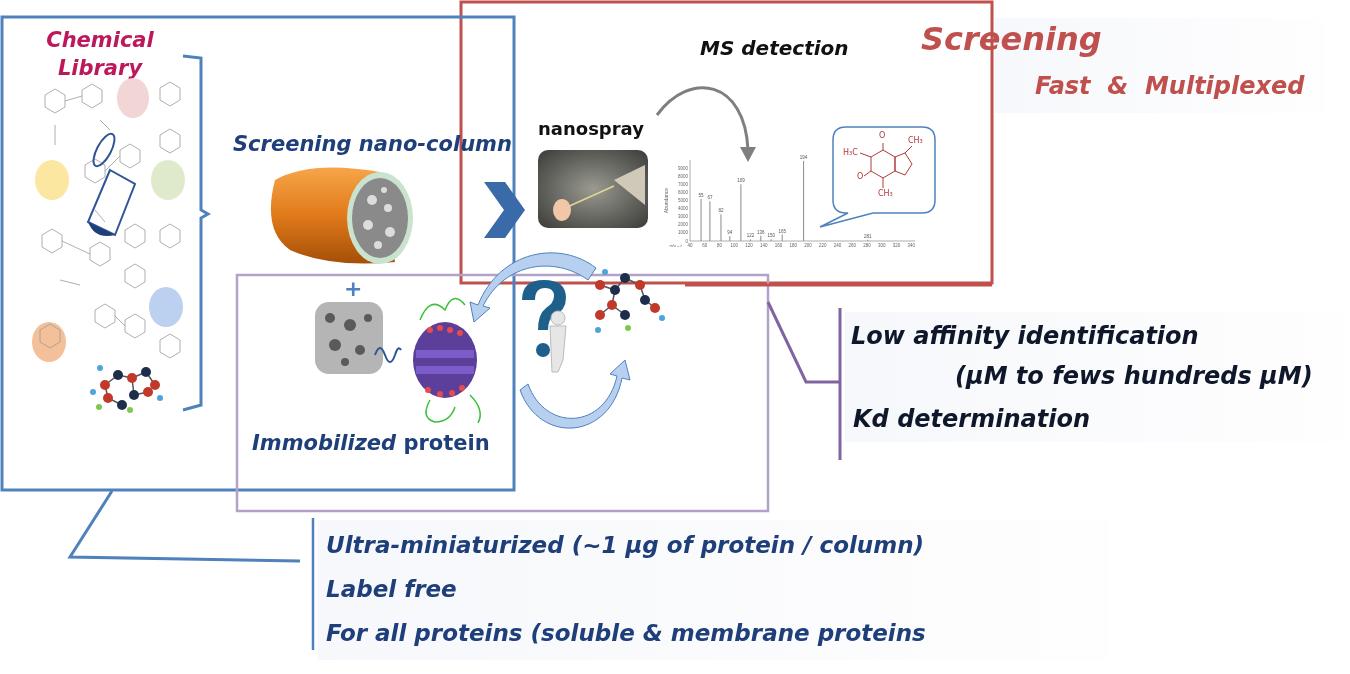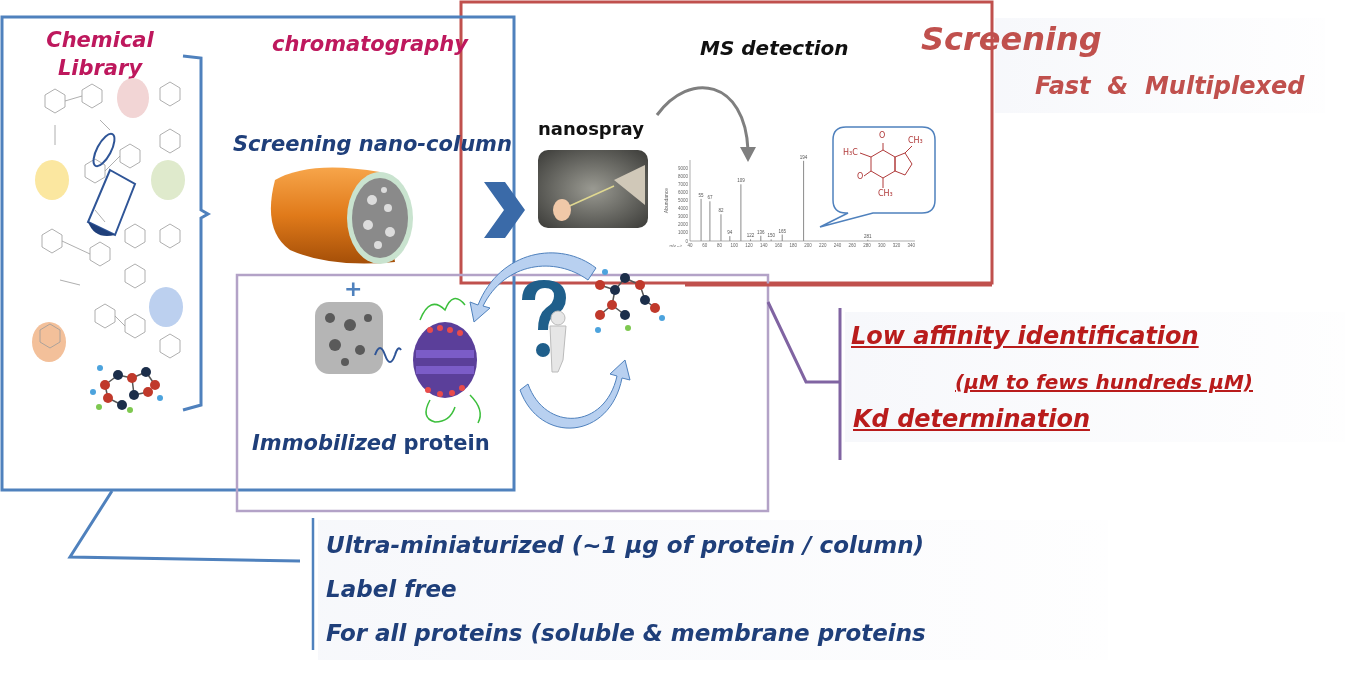--- a/index.html
+++ b/index.html
@@ -4,21 +4,21 @@
 <style>
   html, body { margin:0; padding:0; background:#ffffff; }
   body { width:1350px; height:674px; position:relative; overflow:hidden;
          font-family:"DejaVu Sans", "Liberation Sans", sans-serif; }
   .abs { position:absolute; }
   .txt { position:absolute; white-space:nowrap; font-weight:bold; }
   .it { font-style:italic; }
   .blackhead { color:#be185d; font-size:21px; text-align:center; line-height:28px; }
   .navy { color:#1f3f7a; }
   .red { color:#c0504d; }
-  .purple { color:#b91c1c;text-decoration:underline; }
+  .purple { color:#0f172a; }
   .fadebg { position:absolute; background:linear-gradient(to right, rgba(240,242,248,0.55), rgba(250,250,252,0.2)); }
   svg { position:absolute; left:0; top:0; overflow:visible; }
 </style>
 </head>
 <body>
 
 <div class="fadebg" style="left:995px;top:18px;width:330px;height:95px;"></div>
 <div class="fadebg" style="left:845px;top:312px;width:500px;height:130px;"></div>
 <div class="fadebg" style="left:318px;top:520px;width:790px;height:140px;"></div>
 
@@ -111,21 +111,20 @@
     <circle cx="122" cy="405" r="5" fill="#1c2e4a"></circle>
   <circle cx="148" cy="392" r="5" fill="#c0392b"></circle>
   <circle cx="93" cy="392" r="3" fill="#4ca3dd"></circle>
     <circle cx="160" cy="398" r="3" fill="#4ca3dd"></circle>
   <circle cx="99" cy="407" r="3" fill="#7ec850"></circle>
     <circle cx="130" cy="410" r="3" fill="#7ec850"></circle>
   <circle cx="100" cy="368" r="3" fill="#4ca3dd"></circle>
 </svg>
 
 <div class="txt it blackhead" style="left:270px;top:30px;width:200px;">
-  <div>chromatography</div>
 </div>
 <div class="txt it navy" style="left:233px;top:132px;font-size:21px;">Screening nano-column</div>
 
 <svg width="1350" height="674">
   <defs>
     <linearGradient id="tubeGrad" x1="0" y1="0" x2="0" y2="1">
       <stop offset="0" stop-color="#f7a54a"></stop>
       <stop offset="0.5" stop-color="#e07a1a"></stop>
       <stop offset="1" stop-color="#a54f08"></stop>
     </linearGradient>
@@ -301,18 +300,18 @@
 <div class="abs" style="left:879px;top:131px;font-size:8px;color:#b03a3a;">O</div>
 <div class="abs" style="left:908px;top:136px;font-size:8px;color:#b03a3a;">CH₃</div>
 <div class="abs" style="left:843px;top:148px;font-size:8px;color:#b03a3a;">H₃C</div>
 <div class="abs" style="left:857px;top:172px;font-size:8px;color:#b03a3a;">O</div>
 <div class="abs" style="left:878px;top:189px;font-size:8px;color:#b03a3a;">CH₃</div>
 
 <div class="txt it red" style="left:921px;top:20px;font-size:32px;">Screening</div>
 <div class="txt it red" style="left:1035px;top:72px;font-size:24px;white-space:pre;">Fast  &amp;  Multiplexed</div>
 
 <div class="txt it purple" style="left:851px;top:322px;font-size:24px;">Low affinity identification</div>
-<div class="txt it purple" style="left:955px;top:362px;font-size:20px;margin-top:8px;">(µM to fews hundreds µM)</div>
+<div class="txt it purple" style="left:955px;top:362px;font-size:24px;">(µM to fews hundreds µM)</div>
 <div class="txt it purple" style="left:853px;top:405px;font-size:24px;">Kd determination</div>
 
 <div class="txt it navy" style="left:326px;top:532px;font-size:23px;text-align:center;">Ultra-miniaturized (~1 µg of protein / column)</div>
 <div class="txt it navy" style="left:326px;top:576px;font-size:23px;">Label free</div>
 <div class="txt it navy" style="left:326px;top:620px;font-size:23px;">For all proteins (soluble &amp; membrane proteins</div>
 
 </body></html>

